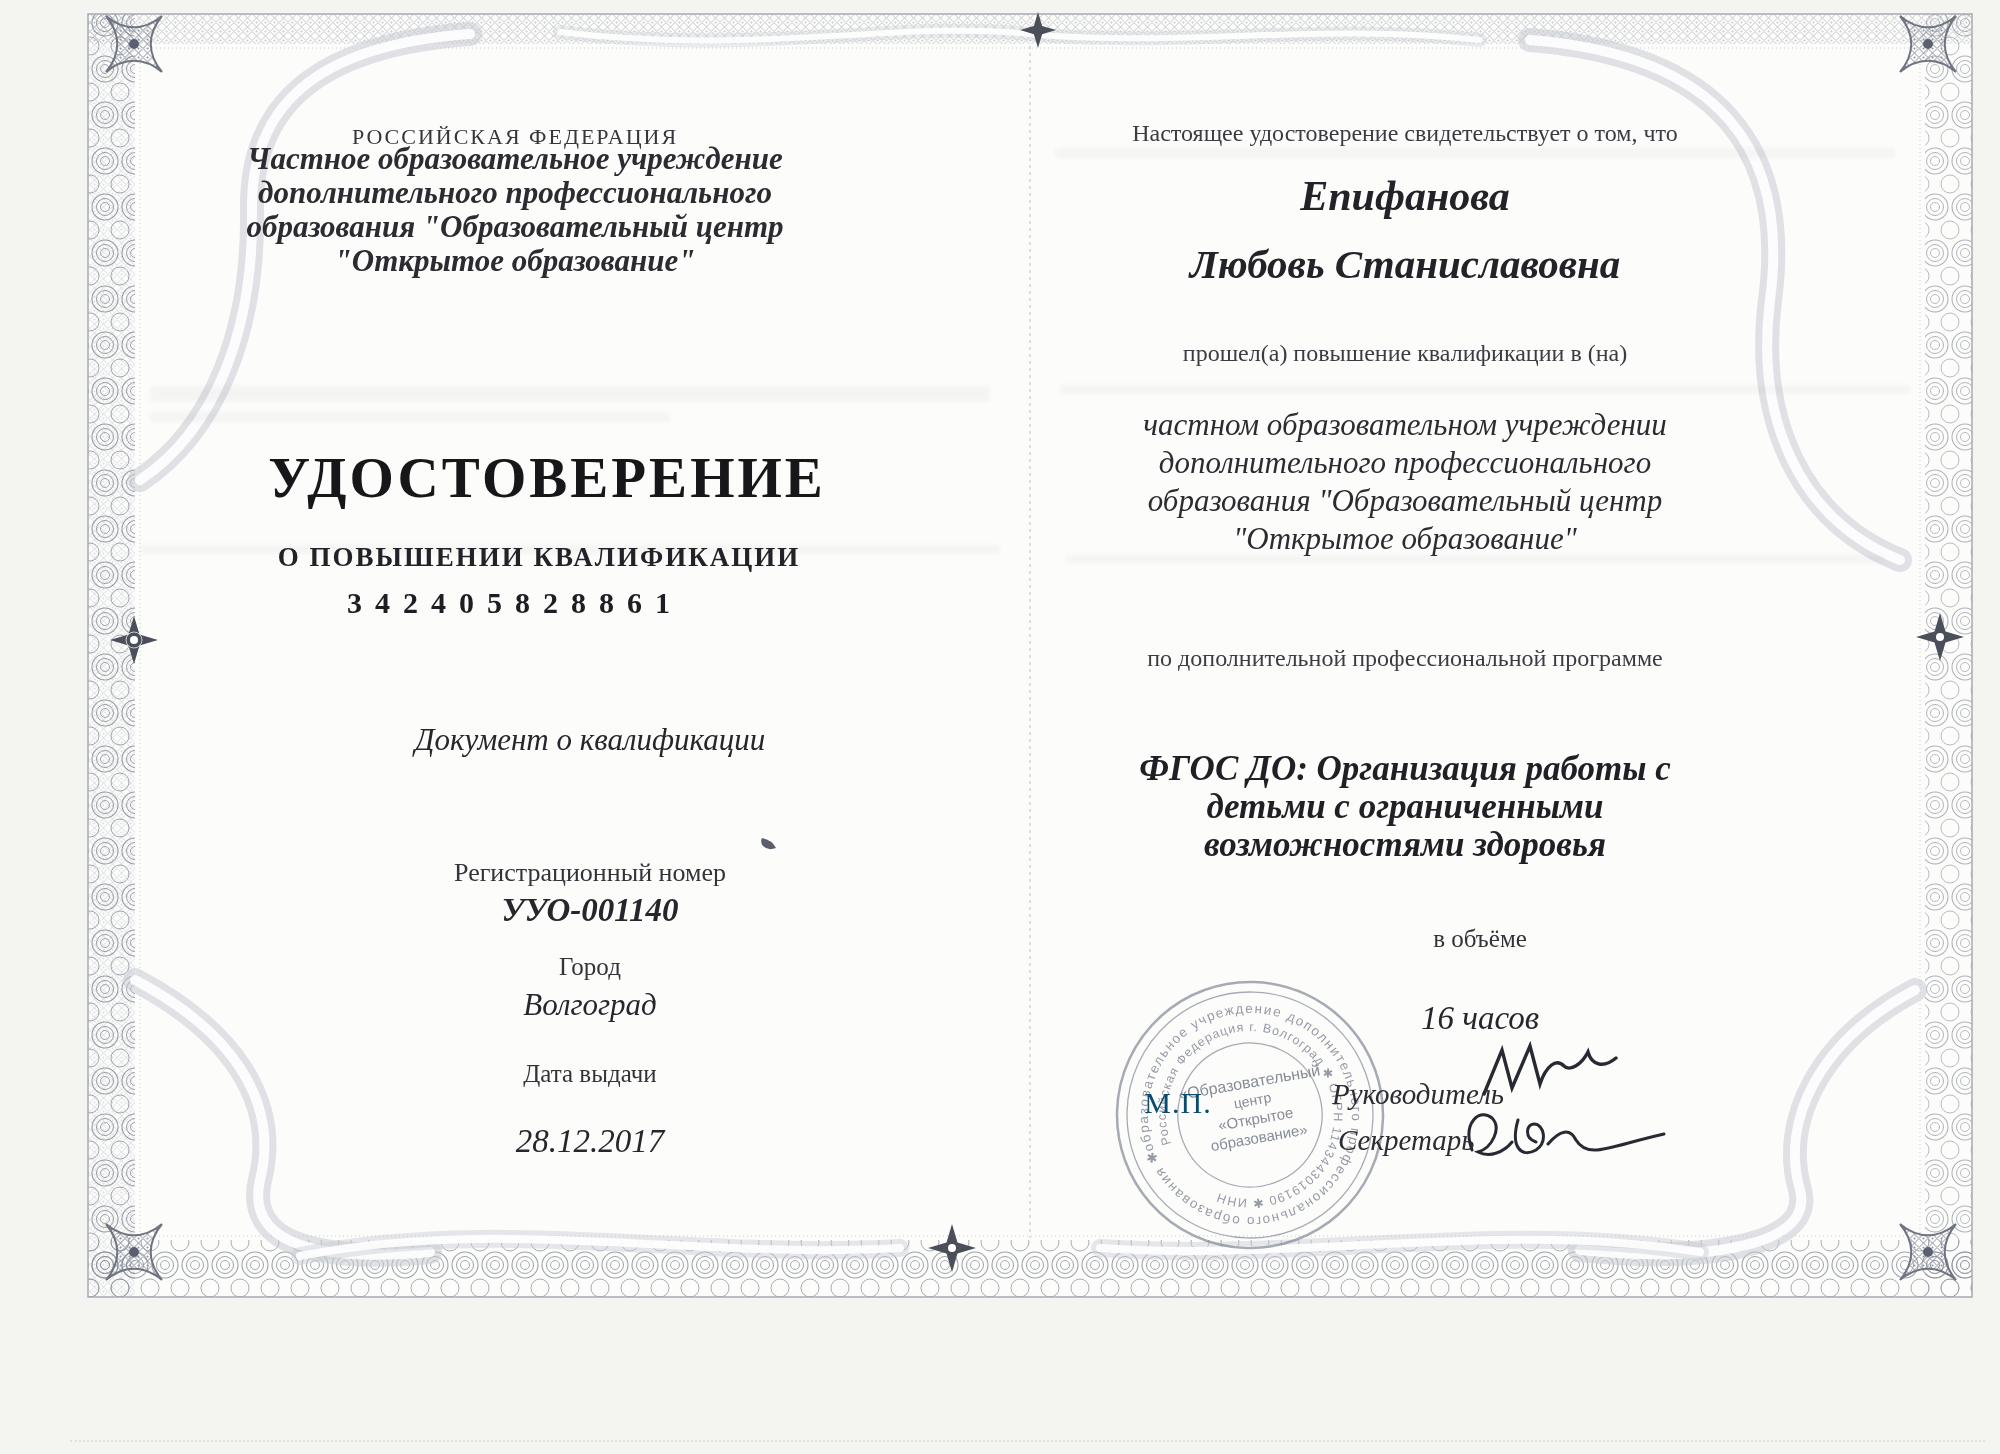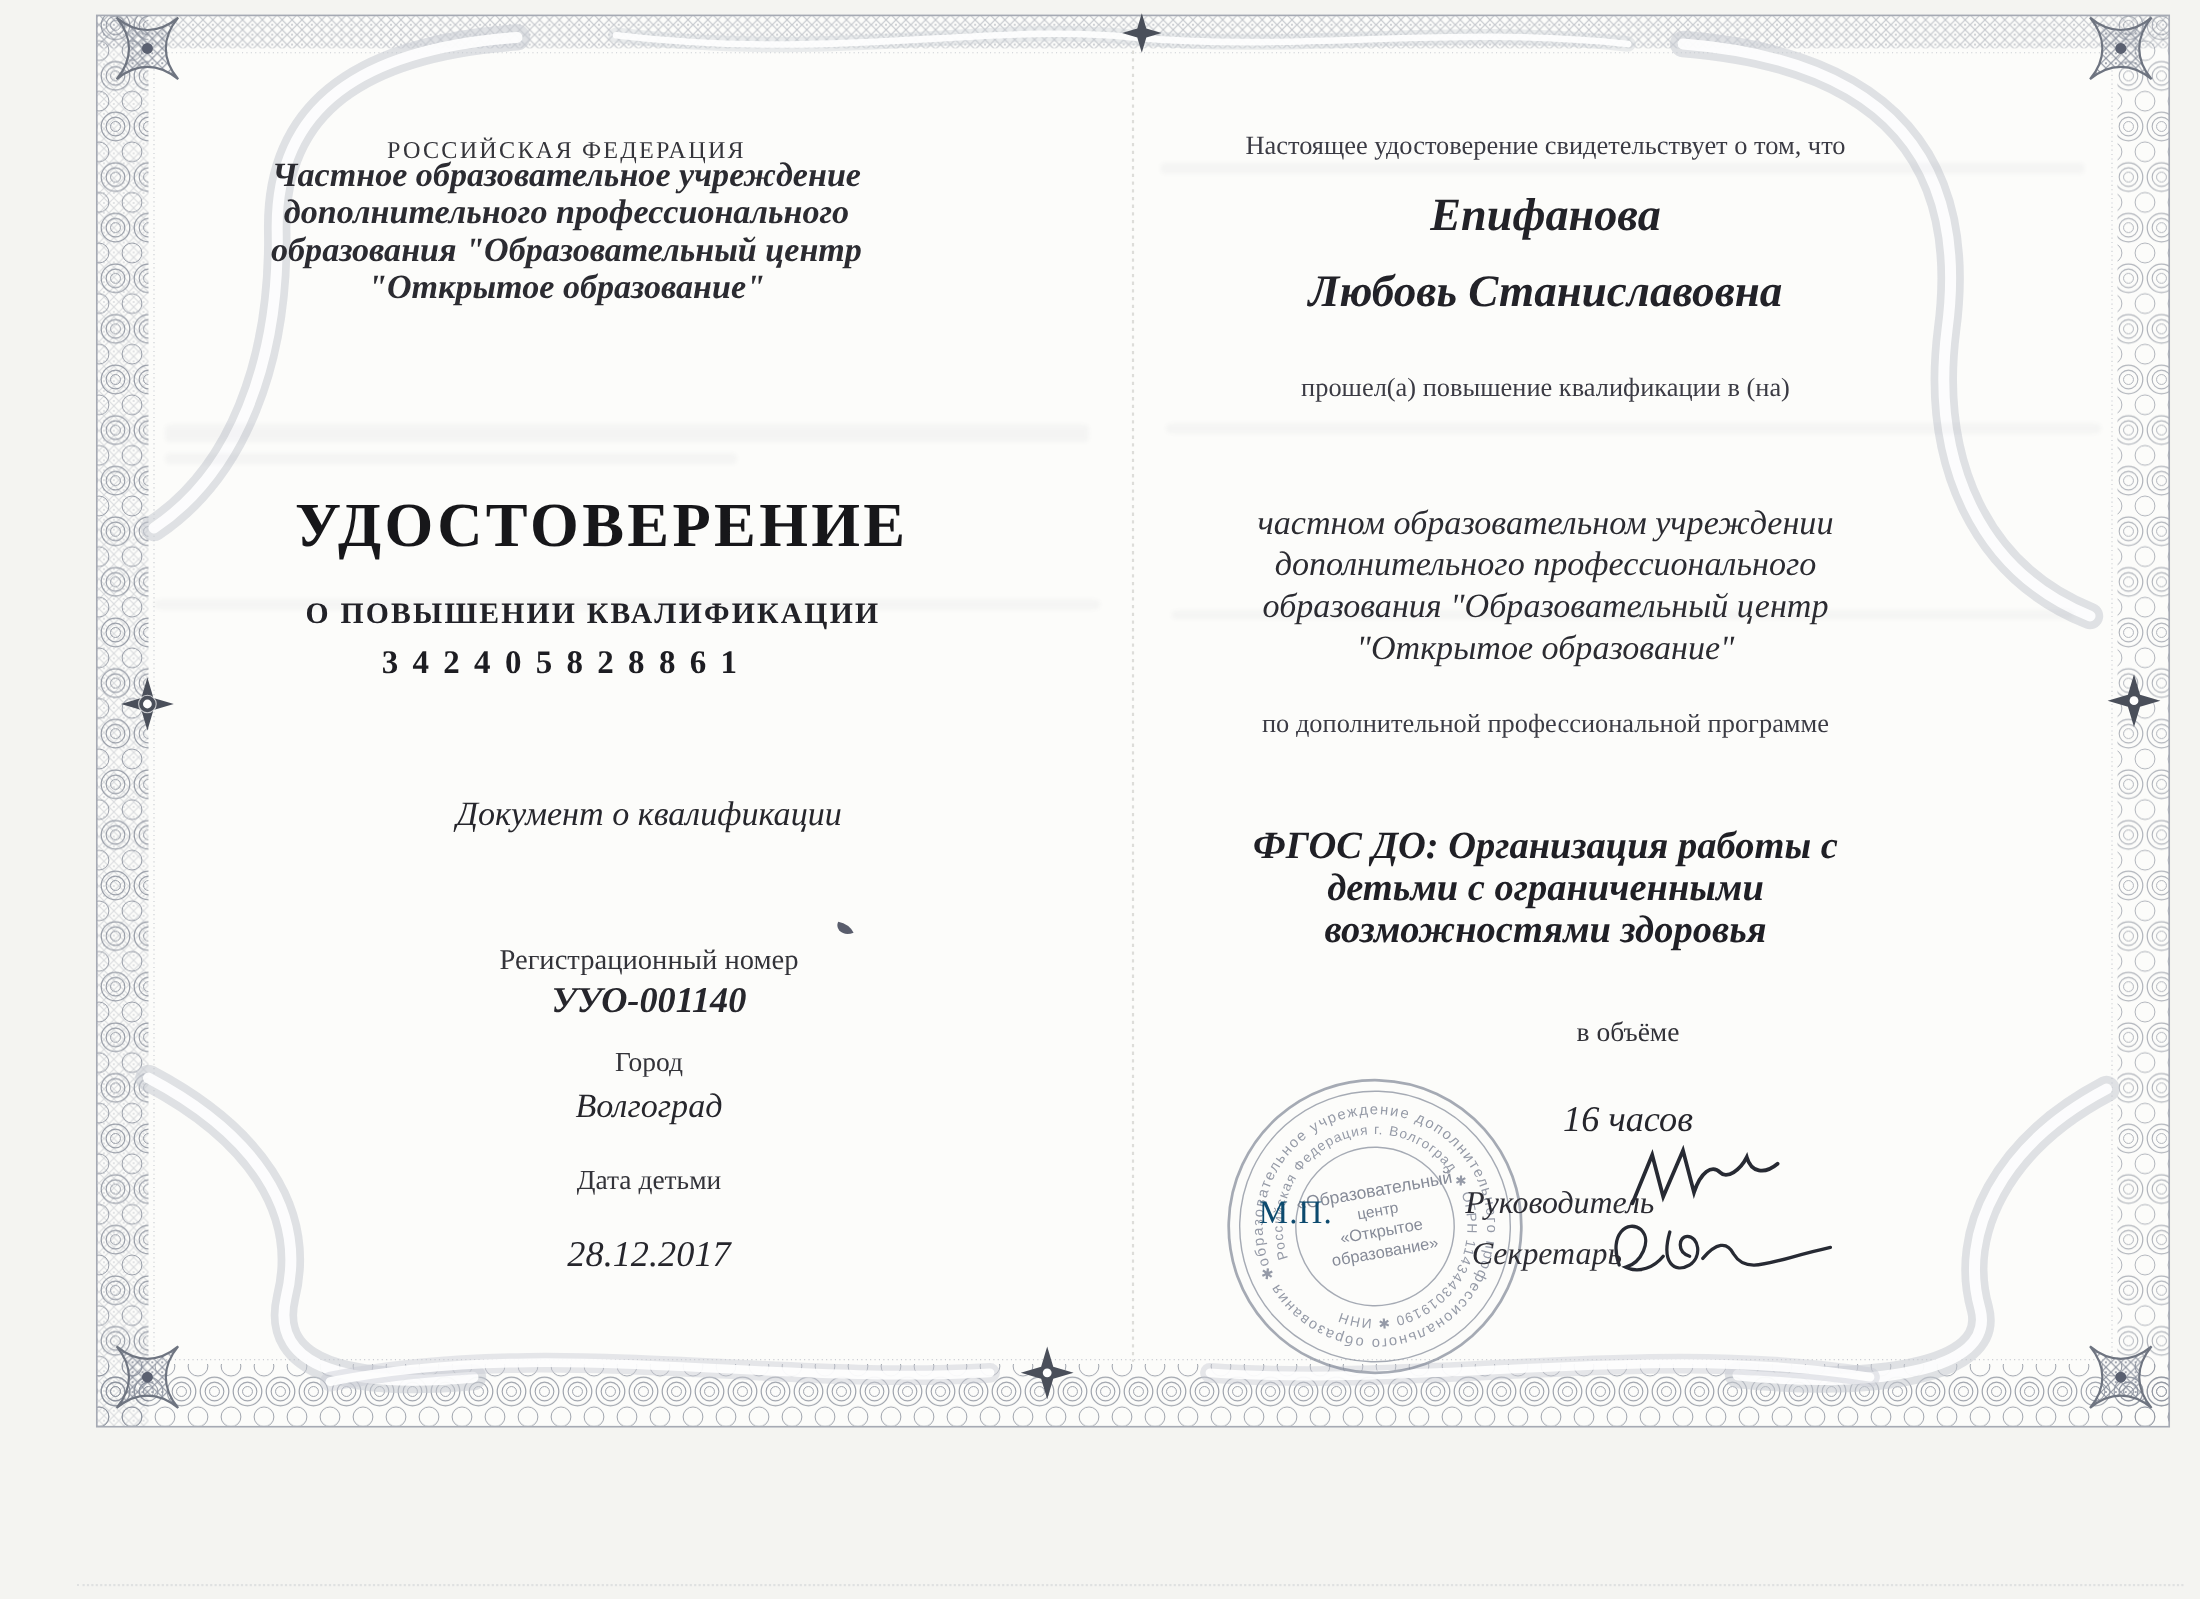--- a/index.html
+++ b/index.html
@@ -167,29 +167,29 @@
 
     <div class="abs colA doc-title" style="top:445px;">УДОСТОВЕРЕНИЕ</div>
     <div class="abs colA doc-sub" style="top:542px;padding-left:24px;">О ПОВЫШЕНИИ КВАЛИФИКАЦИИ</div>
     <div class="abs colA blank-num" style="top:586px;">342405828861</div>
 
     <div class="abs colB ital-lg" style="top:722px;">Документ о квалификации</div>
     <div class="abs colB label" style="top:858px;font-size:26px;">Регистрационный номер</div>
     <div class="abs colB val-bold-it" style="top:892px;">УУО-001140</div>
     <div class="abs colB label" style="top:953px;">Город</div>
     <div class="abs colB val-it" style="top:987px;">Волгоград</div>
-    <div class="abs colB label" style="top:1060px;">Дата детьми</div>
+    <div class="abs colB label" style="top:1060px;">Дата выдачи</div>
     <div class="abs colB val-it-lg" style="top:1095px;margin-top:28px;">28.12.2017</div>
 
     <div class="abs colC label-sm" style="top:120px;">Настоящее удостоверение свидетельствует о том, что</div>
     <div class="abs colC holder" style="top:172px;">Епифанова</div>
     <div class="abs colC holder" style="top:240px;font-size:41px;">Любовь Станиславовна</div>
     <div class="abs colC label-sm" style="top:340px;">прошел(а) повышение квалификации в (на)</div>
 
-    <div class="abs colC inst" style="top:456px;">
+    <div class="abs colC inst" style="top:406px;">
       <div>частном образовательном учреждении</div>
       <div>дополнительного профессионального</div>
       <div>образования "Образовательный центр</div>
       <div>"Открытое образование"</div>
     </div>
 
     <div class="abs colC label-sm" style="top:645px;">по дополнительной профессиональной программе</div>
 
     <div class="abs colC program" style="top:750px;">
       <div>ФГОС ДО: Организация работы с</div>

